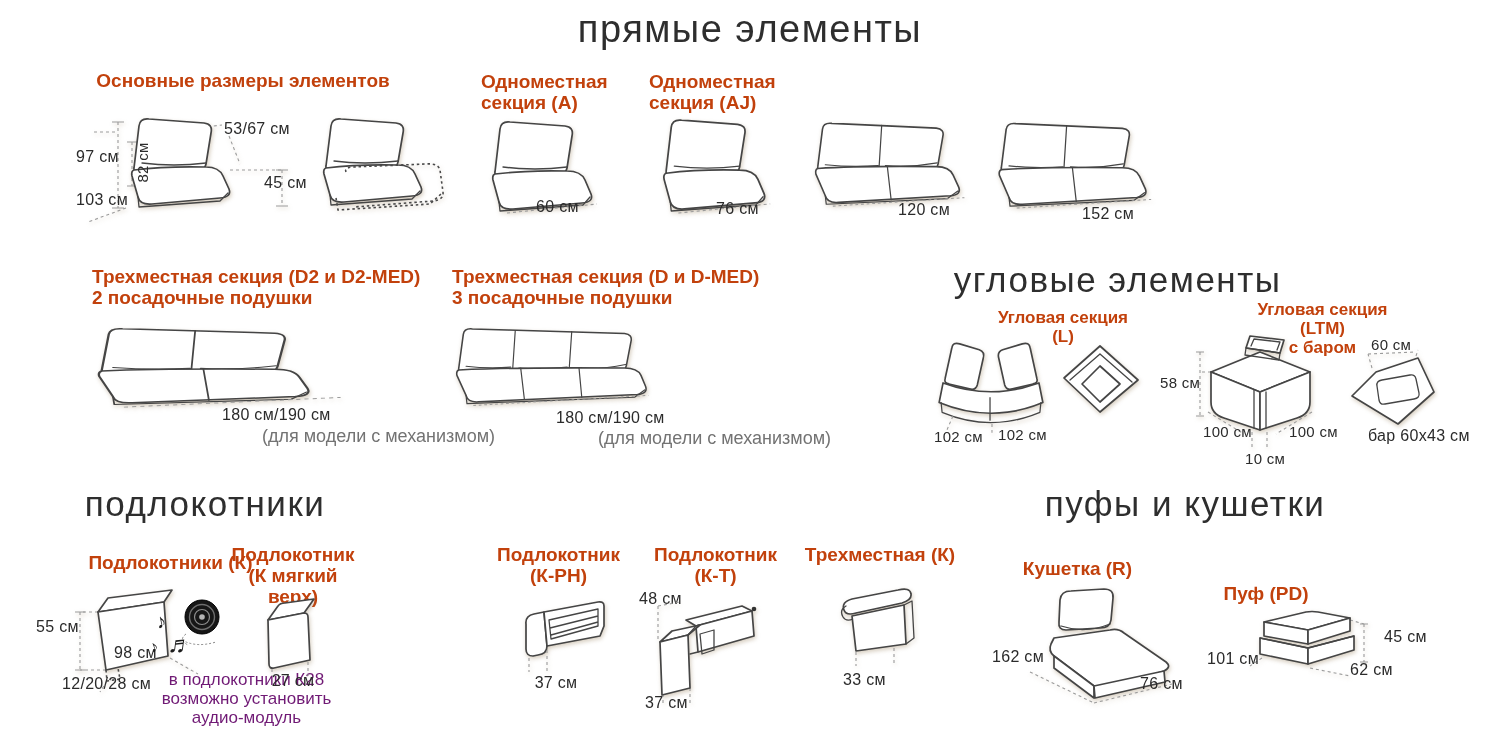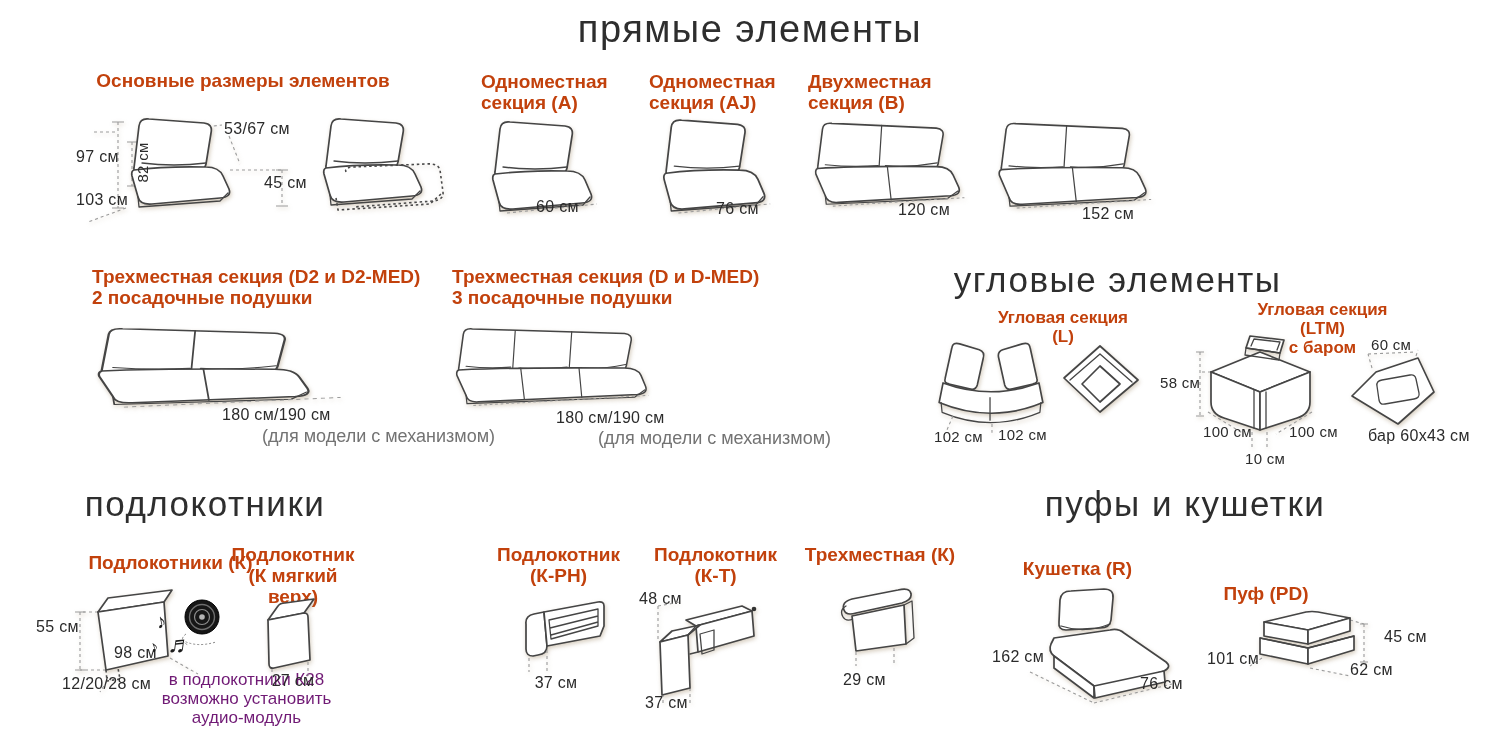--- a/index.html
+++ b/index.html
@@ -81,21 +81,20 @@
   <div class="head left" style="left:649px;top:71px;width:135px;">Одноместная секция (AJ)</div>
   <svg class="furn" style="left:641px;top:110px;width:138px;height:102px;" viewBox="0 0 130 100">
     <path class="sk" d="M22,60 L27,17 Q28,9 37,10 L92,14 Q101,15 99,24 L94,56 Q93,63 84,63 L29,64 Q21,64 22,60 Z"></path>
     <path class="skl" d="M30,55 Q62,59 94,55"></path>
     <path class="sk" d="M22,62 Q55,58 94,59 Q108,59 112,68 L118,82 Q121,90 109,91 L40,97 Q28,98 26,90 L20,68 Q19,63 22,62 Z"></path>
     <path class="skl" d="M26,90 L27,99 L110,93 L117,85"></path>
     <path class="dim" d="M34,101 L124,92"></path>
   </svg>
   <div class="lbl" style="left:716px;top:200px;">76 см</div>
 
-  <div class="head left" style="left:808px;top:71px;width:145px;">Двухместная секция (В)</div>
   <svg class="furn" style="left:800px;top:114px;width:170px;height:94px;" viewBox="0 0 175 100">
     <path class="sk" d="M16,56 L21,16 Q22,9 31,10 L142,15 Q151,16 149,24 L144,53 Q143,60 134,60 L23,61 Q15,61 16,56 Z"></path>
     <path class="skl" d="M84,12 L81,60 M24,54 Q52,57 80,55 M88,55 Q116,57 143,52"></path>
     <path class="sk" d="M16,58 Q60,55 142,56 Q156,56 160,65 L166,78 Q169,86 157,87 L38,94 Q26,95 24,87 L14,64 Q13,59 16,58 Z"></path>
     <path class="skl" d="M90,56 L94,91 M24,87 L25,96 L154,90 L165,82"></path>
     <path class="dim" d="M32,98 L172,89"></path>
   </svg>
   <div class="lbl" style="left:898px;top:201px;">120 см</div>
 
   <svg class="furn" style="left:976px;top:114px;width:188px;height:96px;" viewBox="0 0 175 100">
@@ -232,21 +231,21 @@
   <div class="lbl" style="left:645px;top:694px;">37 см</div>
 
   <div class="head" style="left:790px;top:544px;width:180px;">Трехместная (К)</div>
   <svg class="furn" style="left:836px;top:580px;width:82px;height:88px;" viewBox="0 0 82 88">
     <path class="sk" d="M8,30 Q5,22 16,19 L62,10 Q74,7 75,14 Q76,20 66,23 L20,33 Q10,36 8,30 Z"></path>
     <path class="skl" d="M10,26 Q3,30 7,37 Q10,42 17,39" stroke-width="2.2"></path>
     <path class="sk" d="M16,36 L68,25 L70,64 L20,71 Z"></path>
     <path class="skl" d="M68,25 L76,21 L78,58 L70,64"></path>
     <path class="dim" d="M20,72 V86 M58,68 V86"></path>
   </svg>
-  <div class="lbl" style="left:843px;top:671px;">29 см</div>
+  <div class="lbl" style="left:843px;top:671px;">33 см</div>
 
   <div class="head" style="left:1010px;top:558px;width:135px;">Кушетка (R)</div>
   <svg class="furn" style="left:1020px;top:582px;width:168px;height:122px;" viewBox="0 0 168 122">
     <path class="sk" d="M40,18 Q41,9 51,9 L84,7 Q94,7 93,16 L91,38 Q90,46 80,46 L46,48 Q38,48 39,40 Z"></path>
     <path class="skl" d="M41,44 Q65,52 90,42"></path>
     <path class="sk" d="M34,56 L90,48 Q98,46 104,51 L146,80 Q152,85 144,89 L88,106 Q80,108 74,104 L34,74 Q28,69 31,62 Z"></path>
     <path class="sk" d="M34,74 L74,104 L74,116 L34,86 Z"></path>
     <path class="sk" d="M74,104 L144,89 L145,100 L75,116 Z"></path>
     <path class="dim" d="M10,90 L74,121 M74,121 L152,102"></path>
   </svg>

